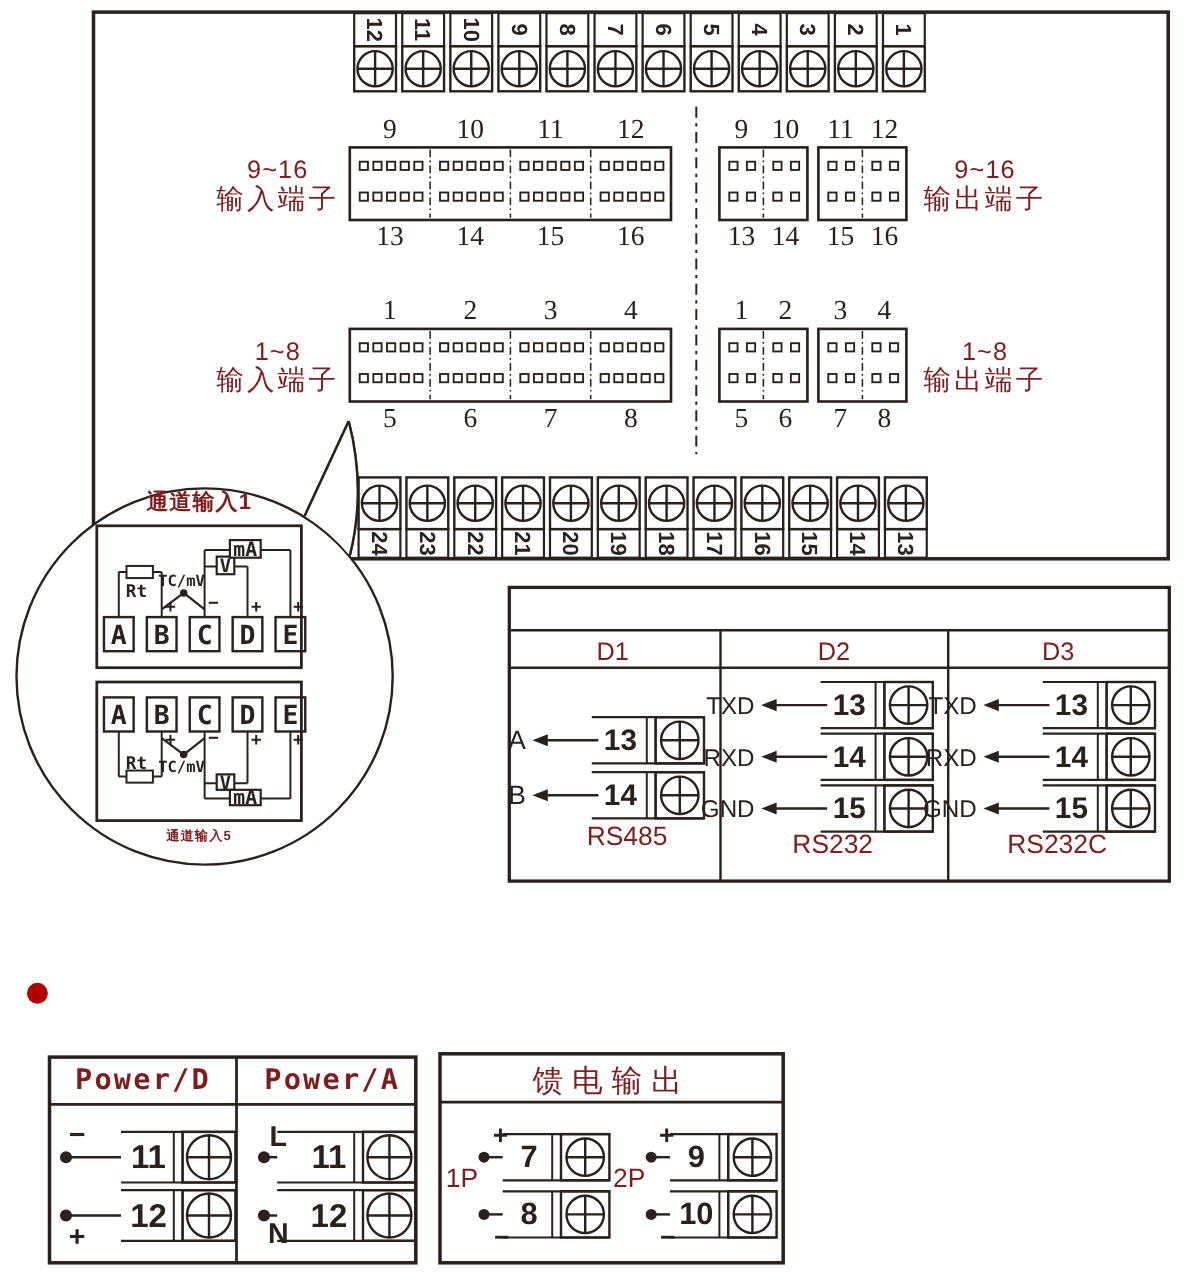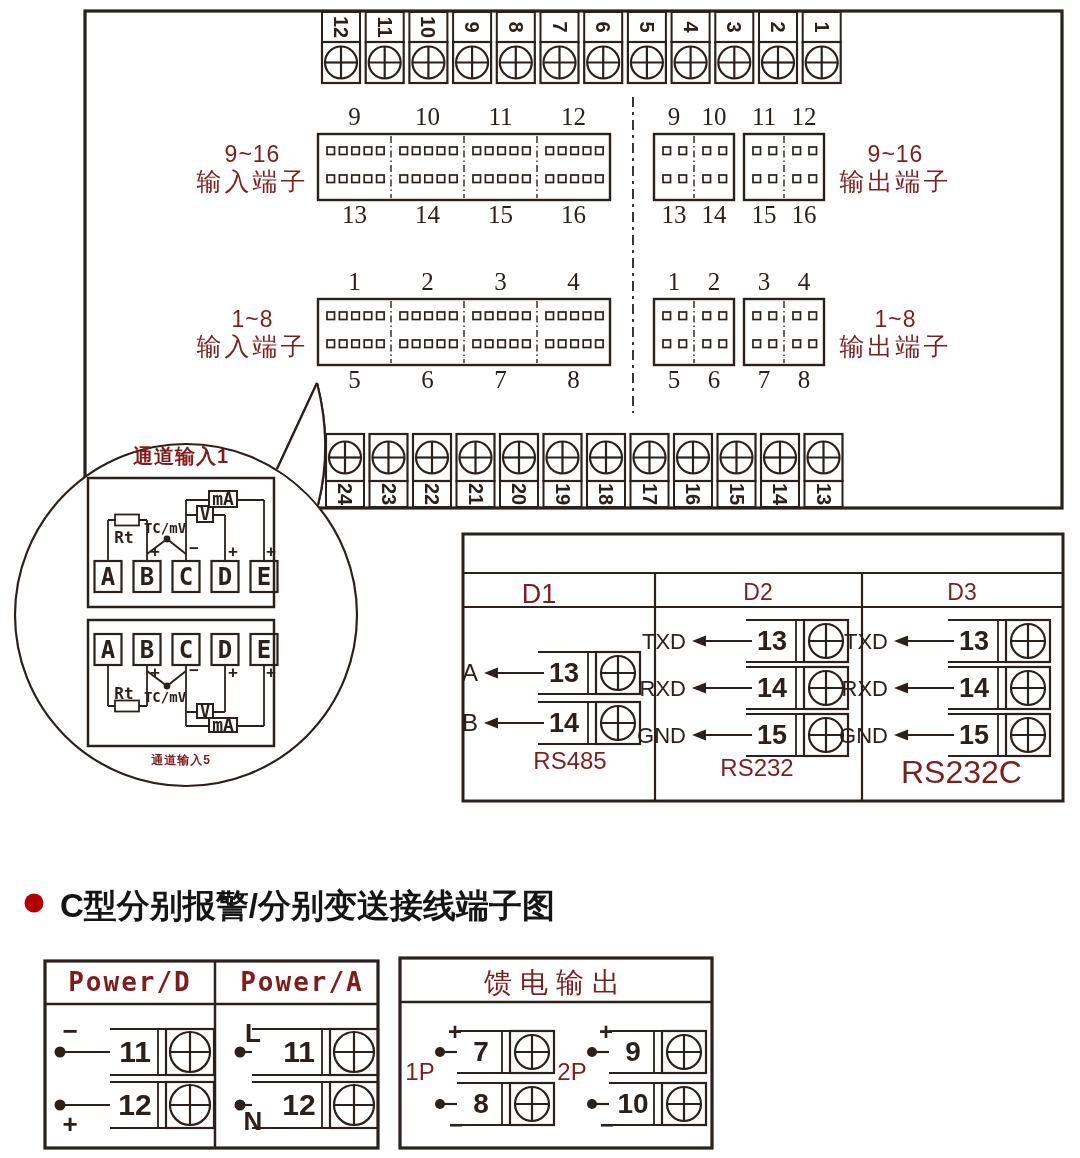--- a/index.html
+++ b/index.html
@@ -729,27 +729,26 @@
     <div class="r2">输出端子</div>
   </div>
   <div class="lbl ctr blk-label" style="left:833px;top:306px;width:125px;">
     <div class="r1">1~8</div>
     <div class="r2">输出端子</div>
   </div>
 
   <div class="lbl ctr cjk-b" style="left:96px;top:443px;width:170px;font-size:20px;letter-spacing:1px;">通道输入1</div>
   <div class="lbl ctr cjk-b" style="left:96px;top:752px;width:170px;font-size:12px;letter-spacing:1px;">通道输入5</div>
 
-  <div class="lbl ctr" style="left:479px;top:579px;width:120px;font-size:27px;">D1</div>
+  <div class="lbl ctr" style="left:497px;top:579px;width:120px;font-size:23px;">D1</div>
   <div class="lbl ctr" style="left:698px;top:579px;width:120px;font-size:23px;">D2</div>
   <div class="lbl ctr" style="left:902px;top:579px;width:120px;font-size:23px;">D3</div>
   <div class="lbl ctr" style="left:510px;top:747px;width:120px;font-size:24px;">RS485</div>
   <div class="lbl ctr" style="left:697px;top:754px;width:120px;font-size:24px;">RS232</div>
-  <div class="lbl ctr" style="left:901px;top:754px;width:120px;font-size:32px;">RS232C</div>
+  <div class="lbl ctr" style="left:901px;top:754px;width:120px;font-size:24px;">RS232C</div>
 
-  <div class="lbl" style="left:60px;top:884px;font-size:33px;font-weight:600;color:#151515;">C型分别报警/分别变送接线端子图</div>
 
   <div class="lbl ctr tm" style="left:50px;top:967px;width:160px;font-size:26px;letter-spacing:2px;">Power/D</div>
   <div class="lbl ctr tm" style="left:216px;top:967px;width:172px;font-size:26px;letter-spacing:2px;">Power/A</div>
   <div class="lbl ctr" style="left:430px;top:964px;width:252px;font-size:28px;letter-spacing:8px;">馈电输出</div>
   <div class="lbl ctr" style="left:398px;top:1058px;width:44px;font-size:24px;">1P</div>
   <div class="lbl ctr" style="left:550px;top:1058px;width:44px;font-size:24px;">2P</div>
 </div>
 
 </body></html>

